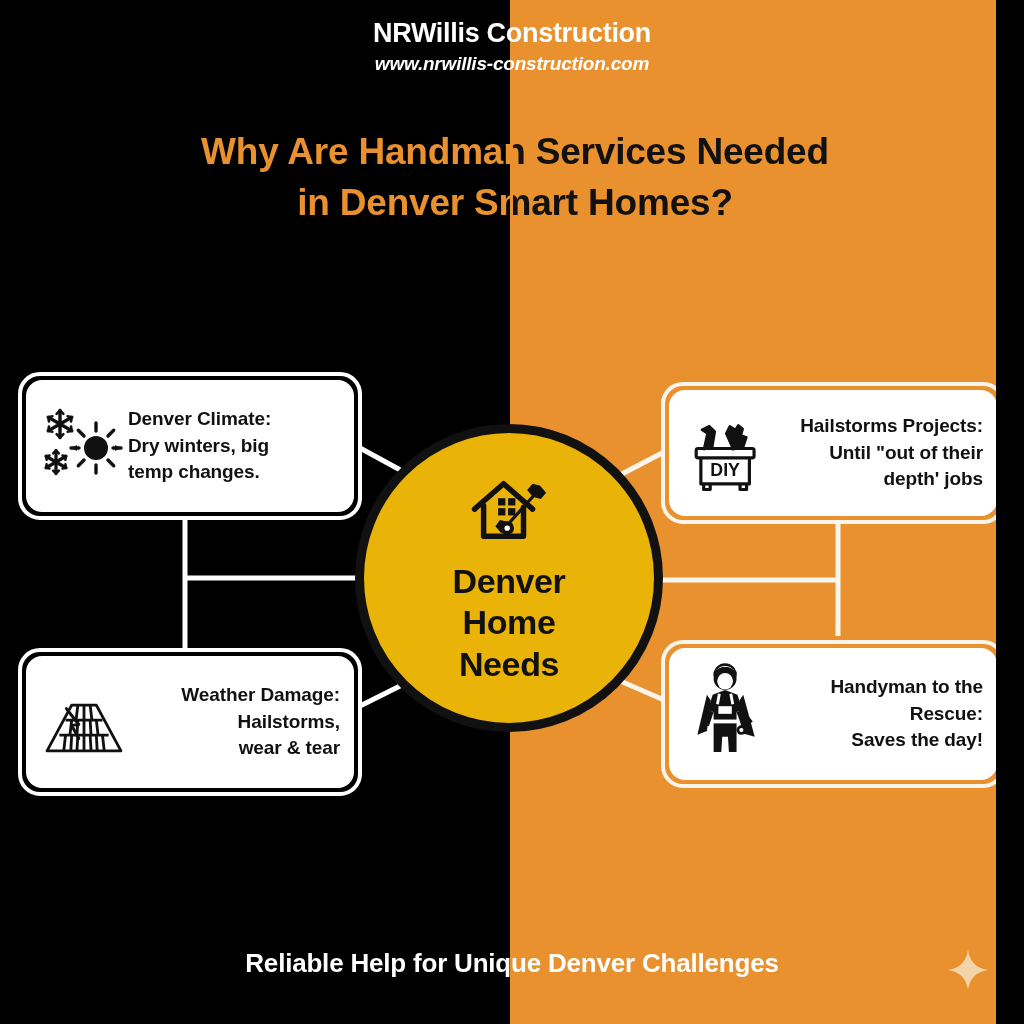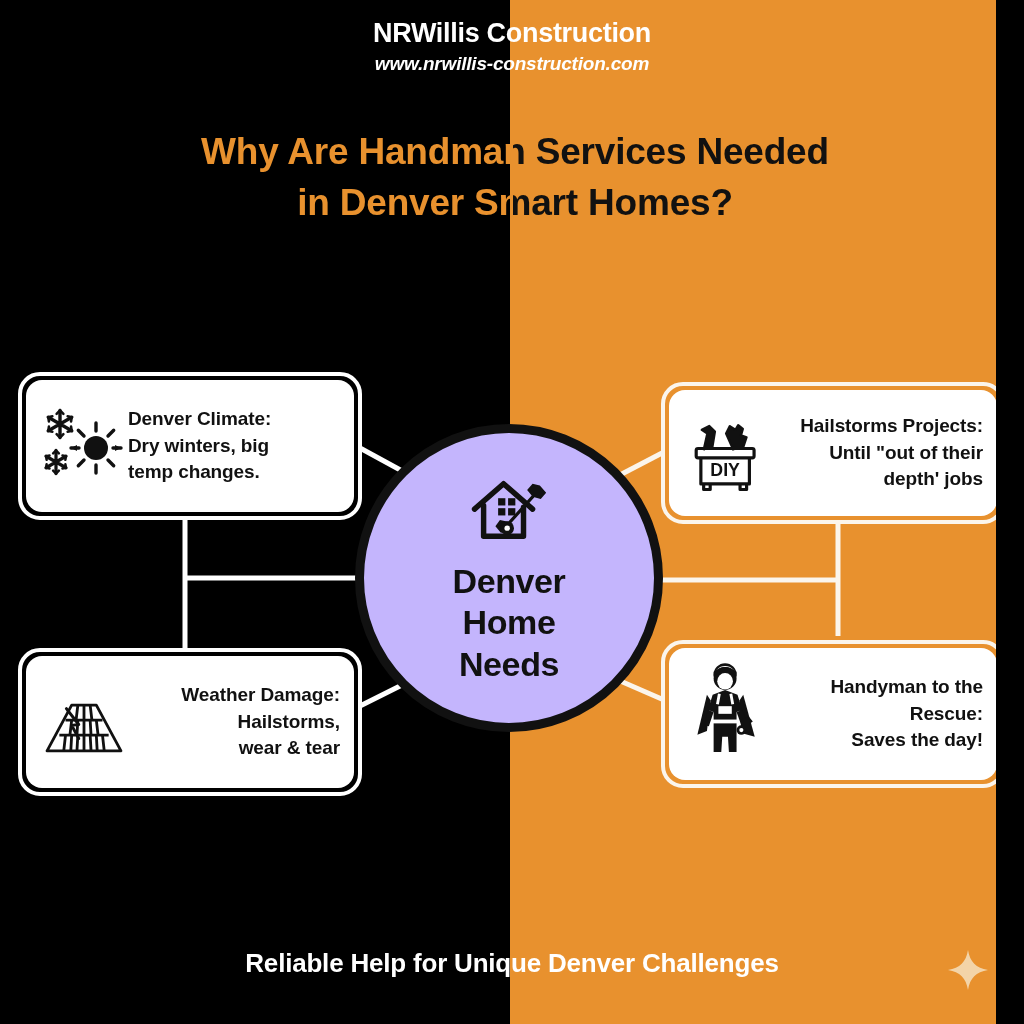--- a/index.html
+++ b/index.html
@@ -116,21 +116,21 @@
   #card-diy          { left:669px; top:390px; width:328px; height:126px; }
 
   #card-hero-outer   { left:661px; top:640px; width:344px; height:148px; }
   #card-hero         { left:669px; top:648px; width:328px; height:132px; }
 
   
   .hub-ring{
     position:absolute; left:355px; top:424px;
     width:308px; height:308px;
     border-radius:50%;
-    background:#c4b5fd;
+    background:#eab308;
     border:9px solid #111111;
     box-sizing:border-box;
     z-index:22;
     display:flex; flex-direction:column;
     align-items:center; justify-content:center;gap:8px;
   }
   .hub-icon{ width:92px; height:78px; margin-bottom:4px; }
   .hub-label{
     color:#111111;
     font-size:34px; font-weight:bold;

